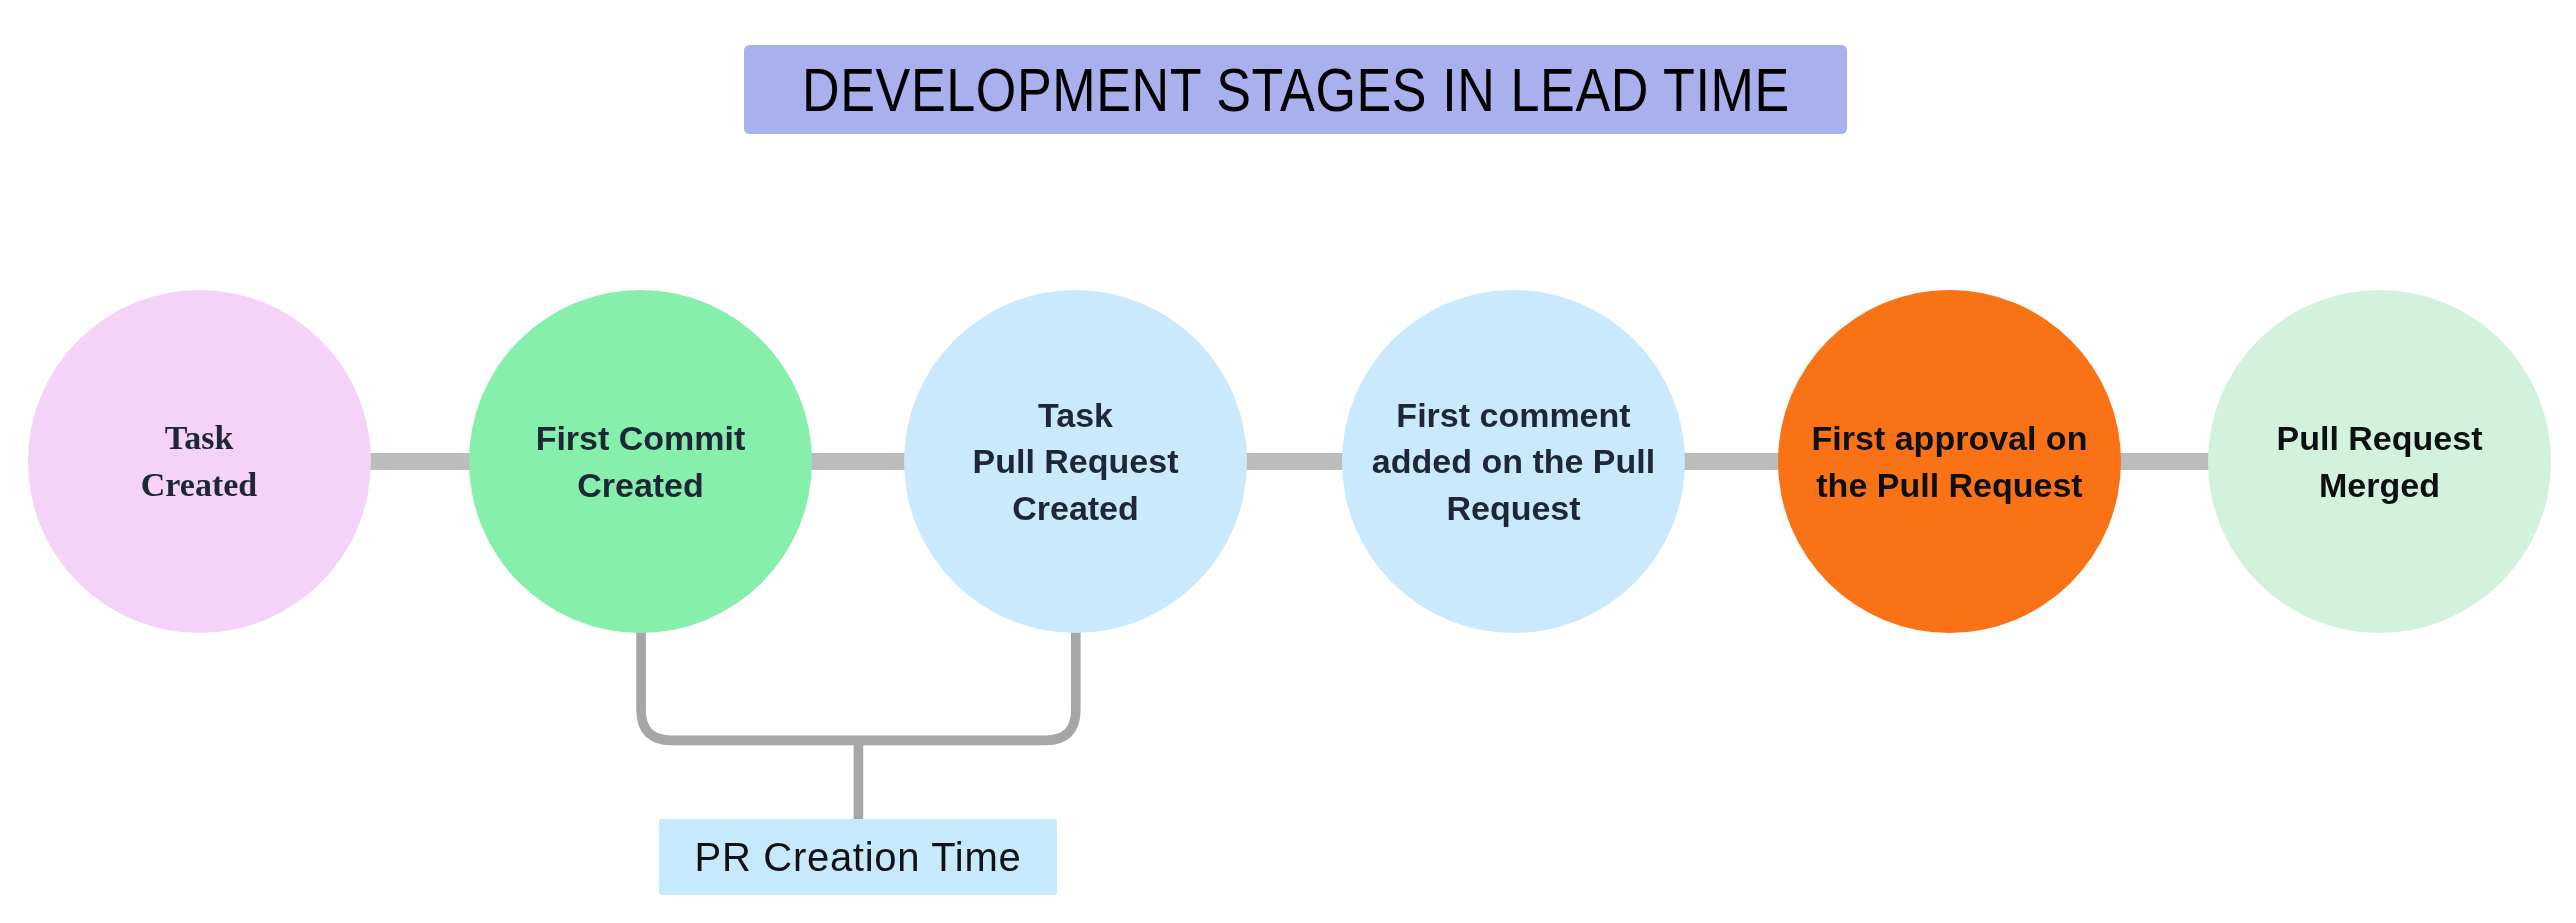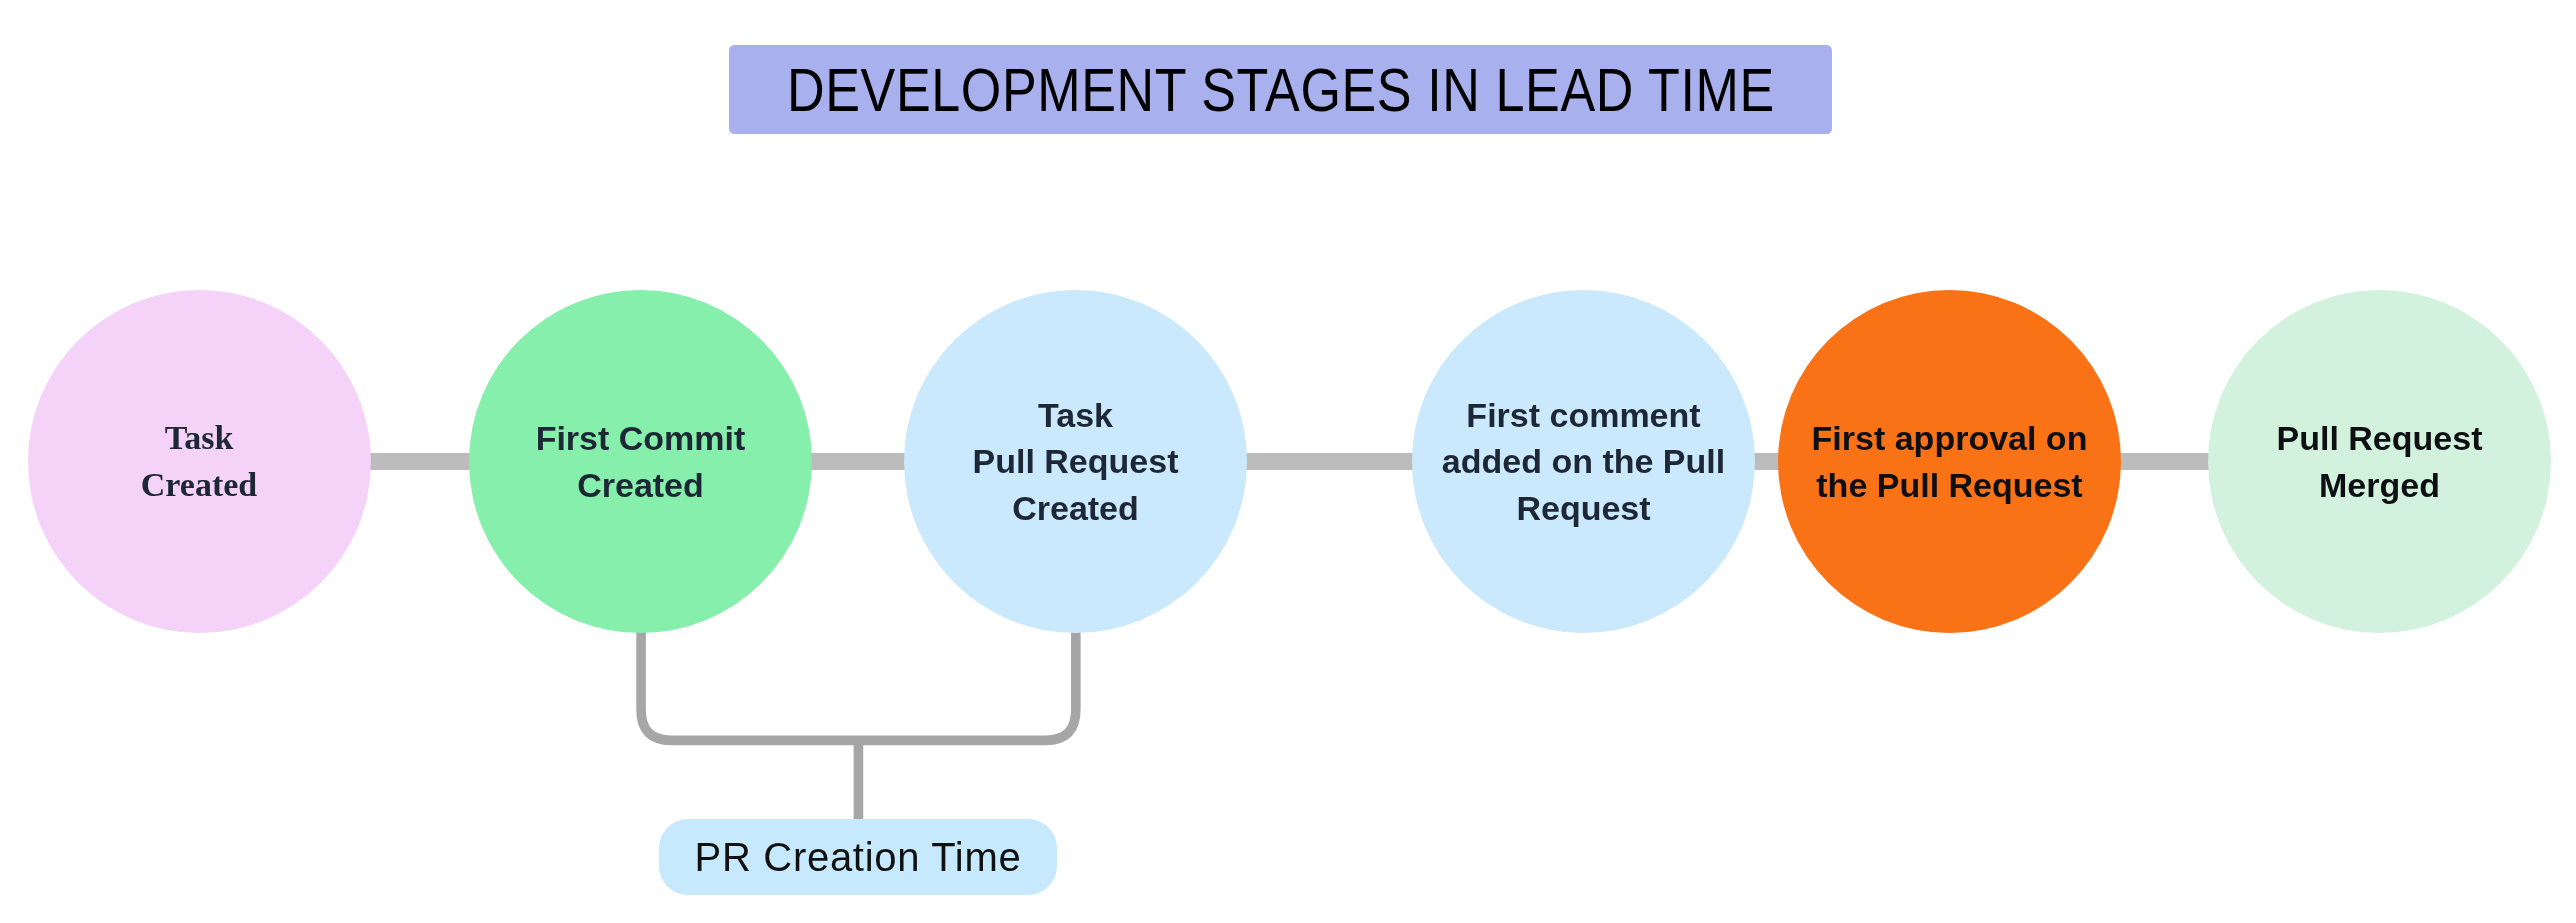--- a/index.html
+++ b/index.html
@@ -5,21 +5,21 @@
   * { margin: 0; padding: 0; box-sizing: border-box; }
   html, body {
     width: 2576px; height: 923px;
     background: #ffffff;
     font-family: "Liberation Sans", sans-serif;
     position: relative;
     overflow: hidden;
   }
   .title-banner {
     position: absolute;
-    left: 729px; top: 45px;
+    left: 744px; top: 45px;
     width: 1103px; height: 89px;
     border-radius: 5.5px;
     display: flex; align-items: center; justify-content: center;
   }
   .title-banner .title-text {
     font-size: 62px;
     font-weight: 400;
     letter-spacing: 0.7px;
     white-space: nowrap;
     transform: scaleX(0.84);
@@ -49,28 +49,28 @@
   }
   .node .node-label {
     font-size: 34px;
     font-weight: 700;
     line-height: 1.36;
     white-space: pre-line;
   }
   .node-1 { left: 27.5px; font-family: Liberation Serif, serif; }
   .node-2 { left: 469px; }
   .node-3 { left: 904px; }
-  .node-4 { left: 1412px; }
+  .node-4 { left: 1342px; }
   .node-5 { left: 1778px; }
   .node-6 { left: 2208px; }
   .annotation-label {
     position: absolute;
     left: 659px; top: 819px;
     width: 398px; height: 76px;
-    border-radius: 29px;
+    border-radius: 3px;
     display: flex; align-items: center; justify-content: center;
     z-index: 2;
     font-size: 40px;
     letter-spacing: 0.7px;
     white-space: nowrap;
   }
 </style>
 </head>
 <body>
 

